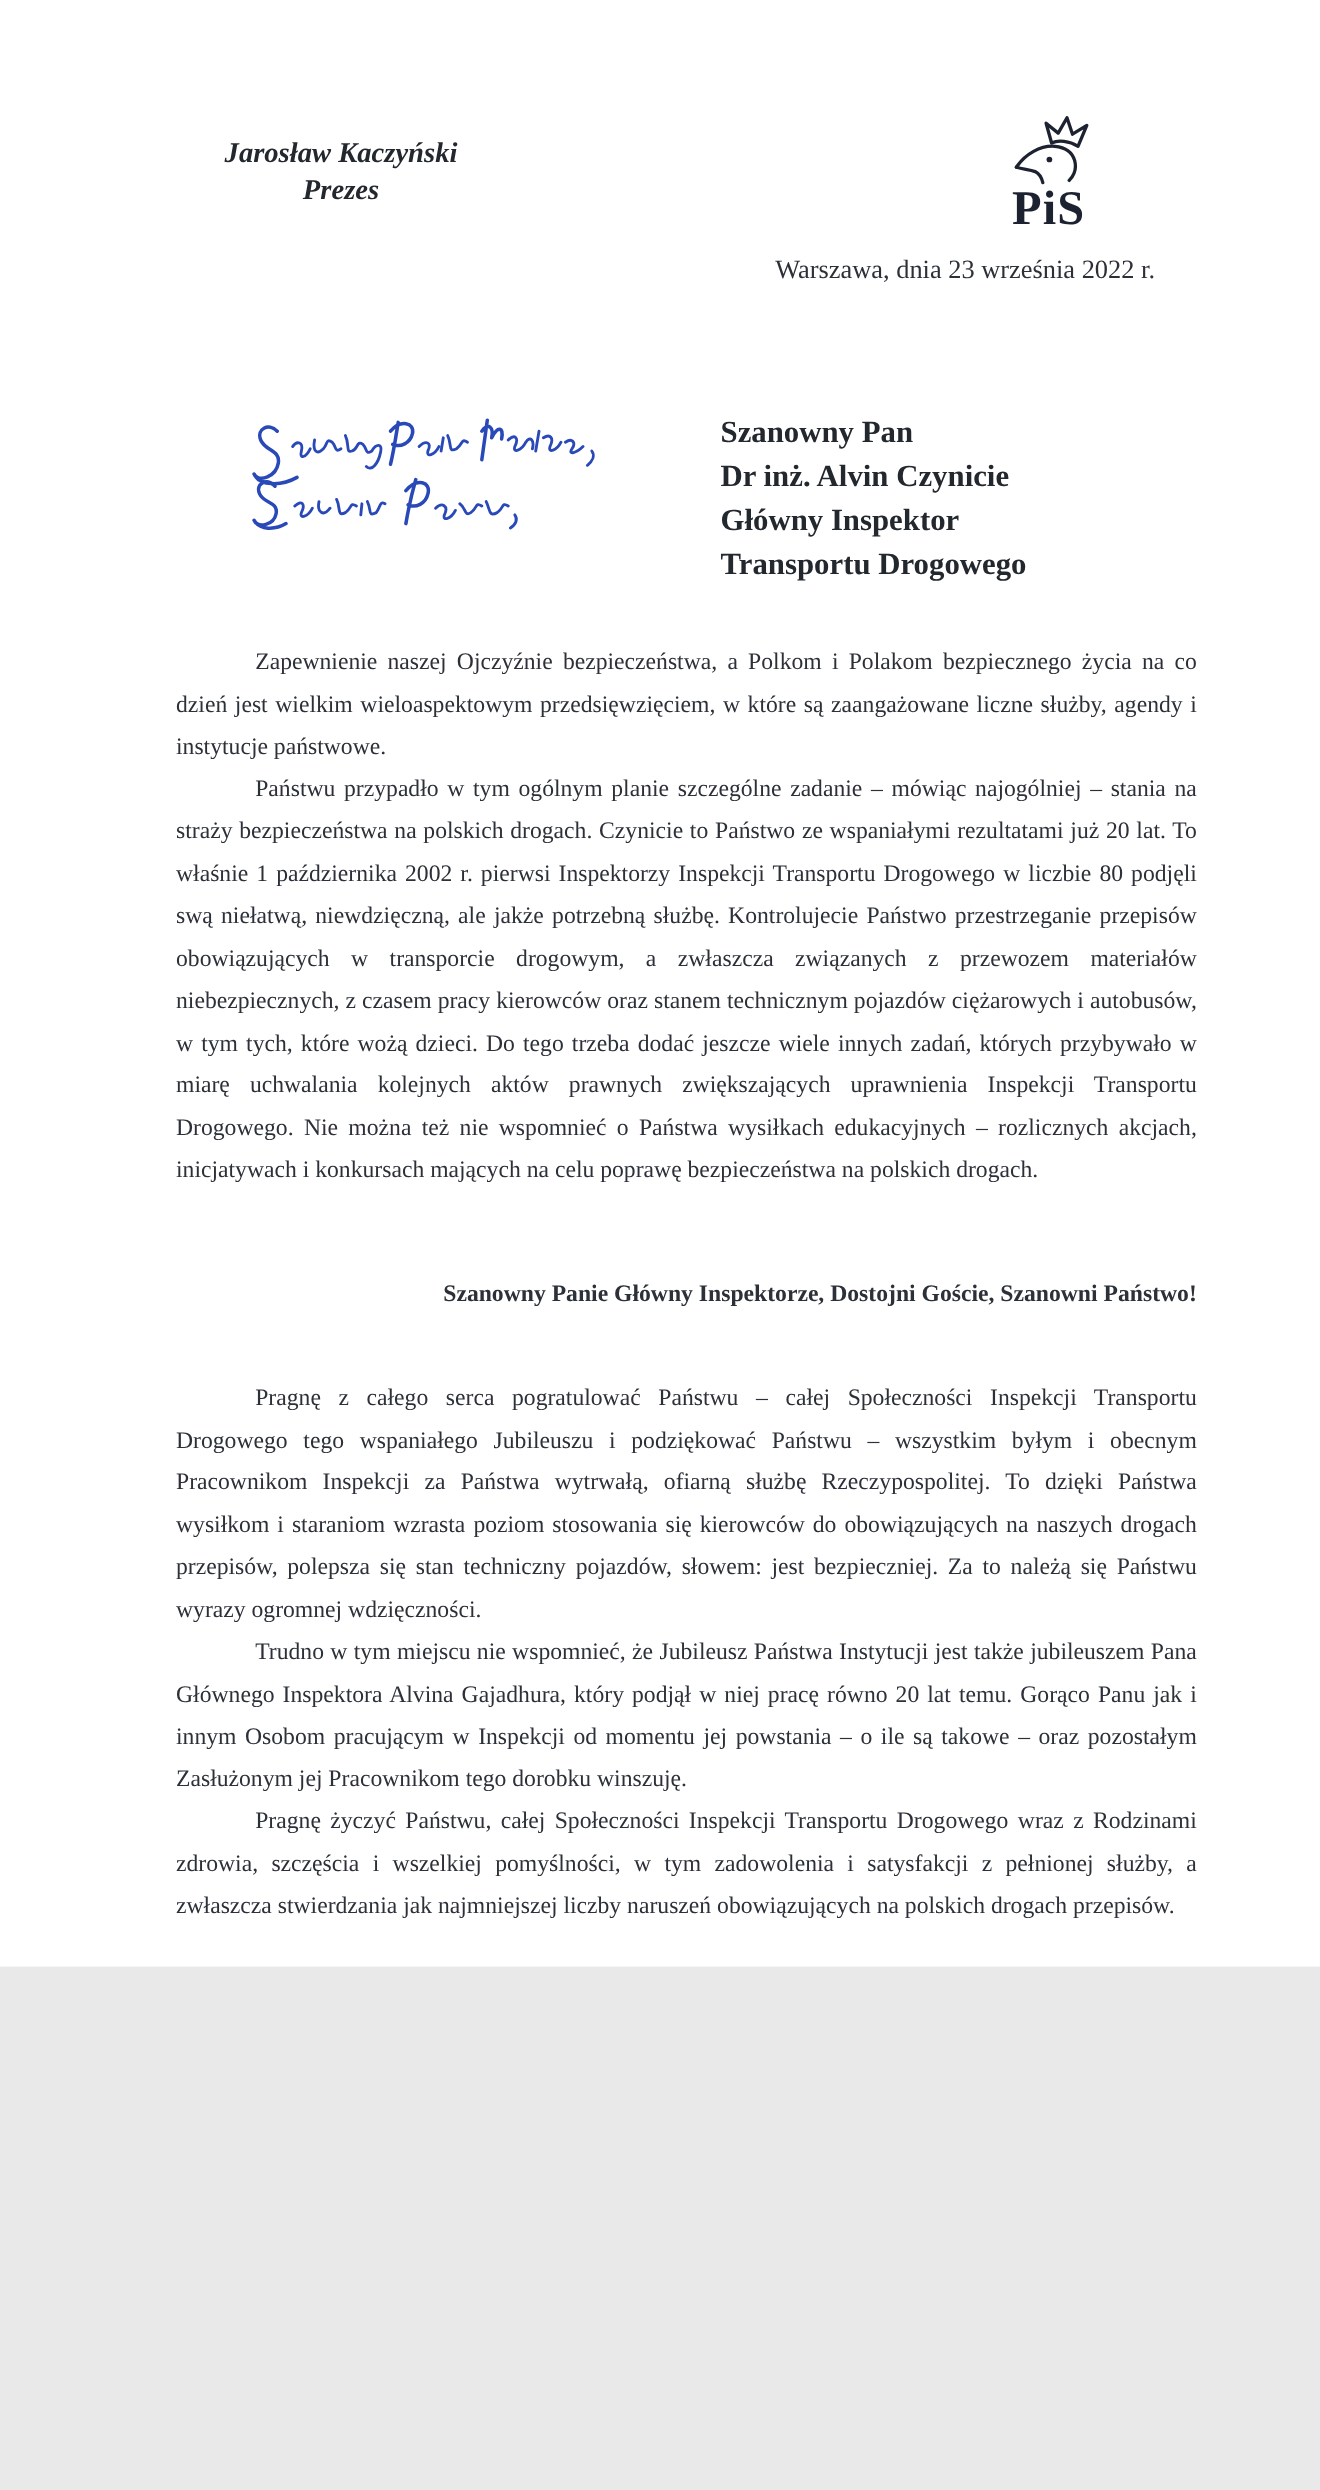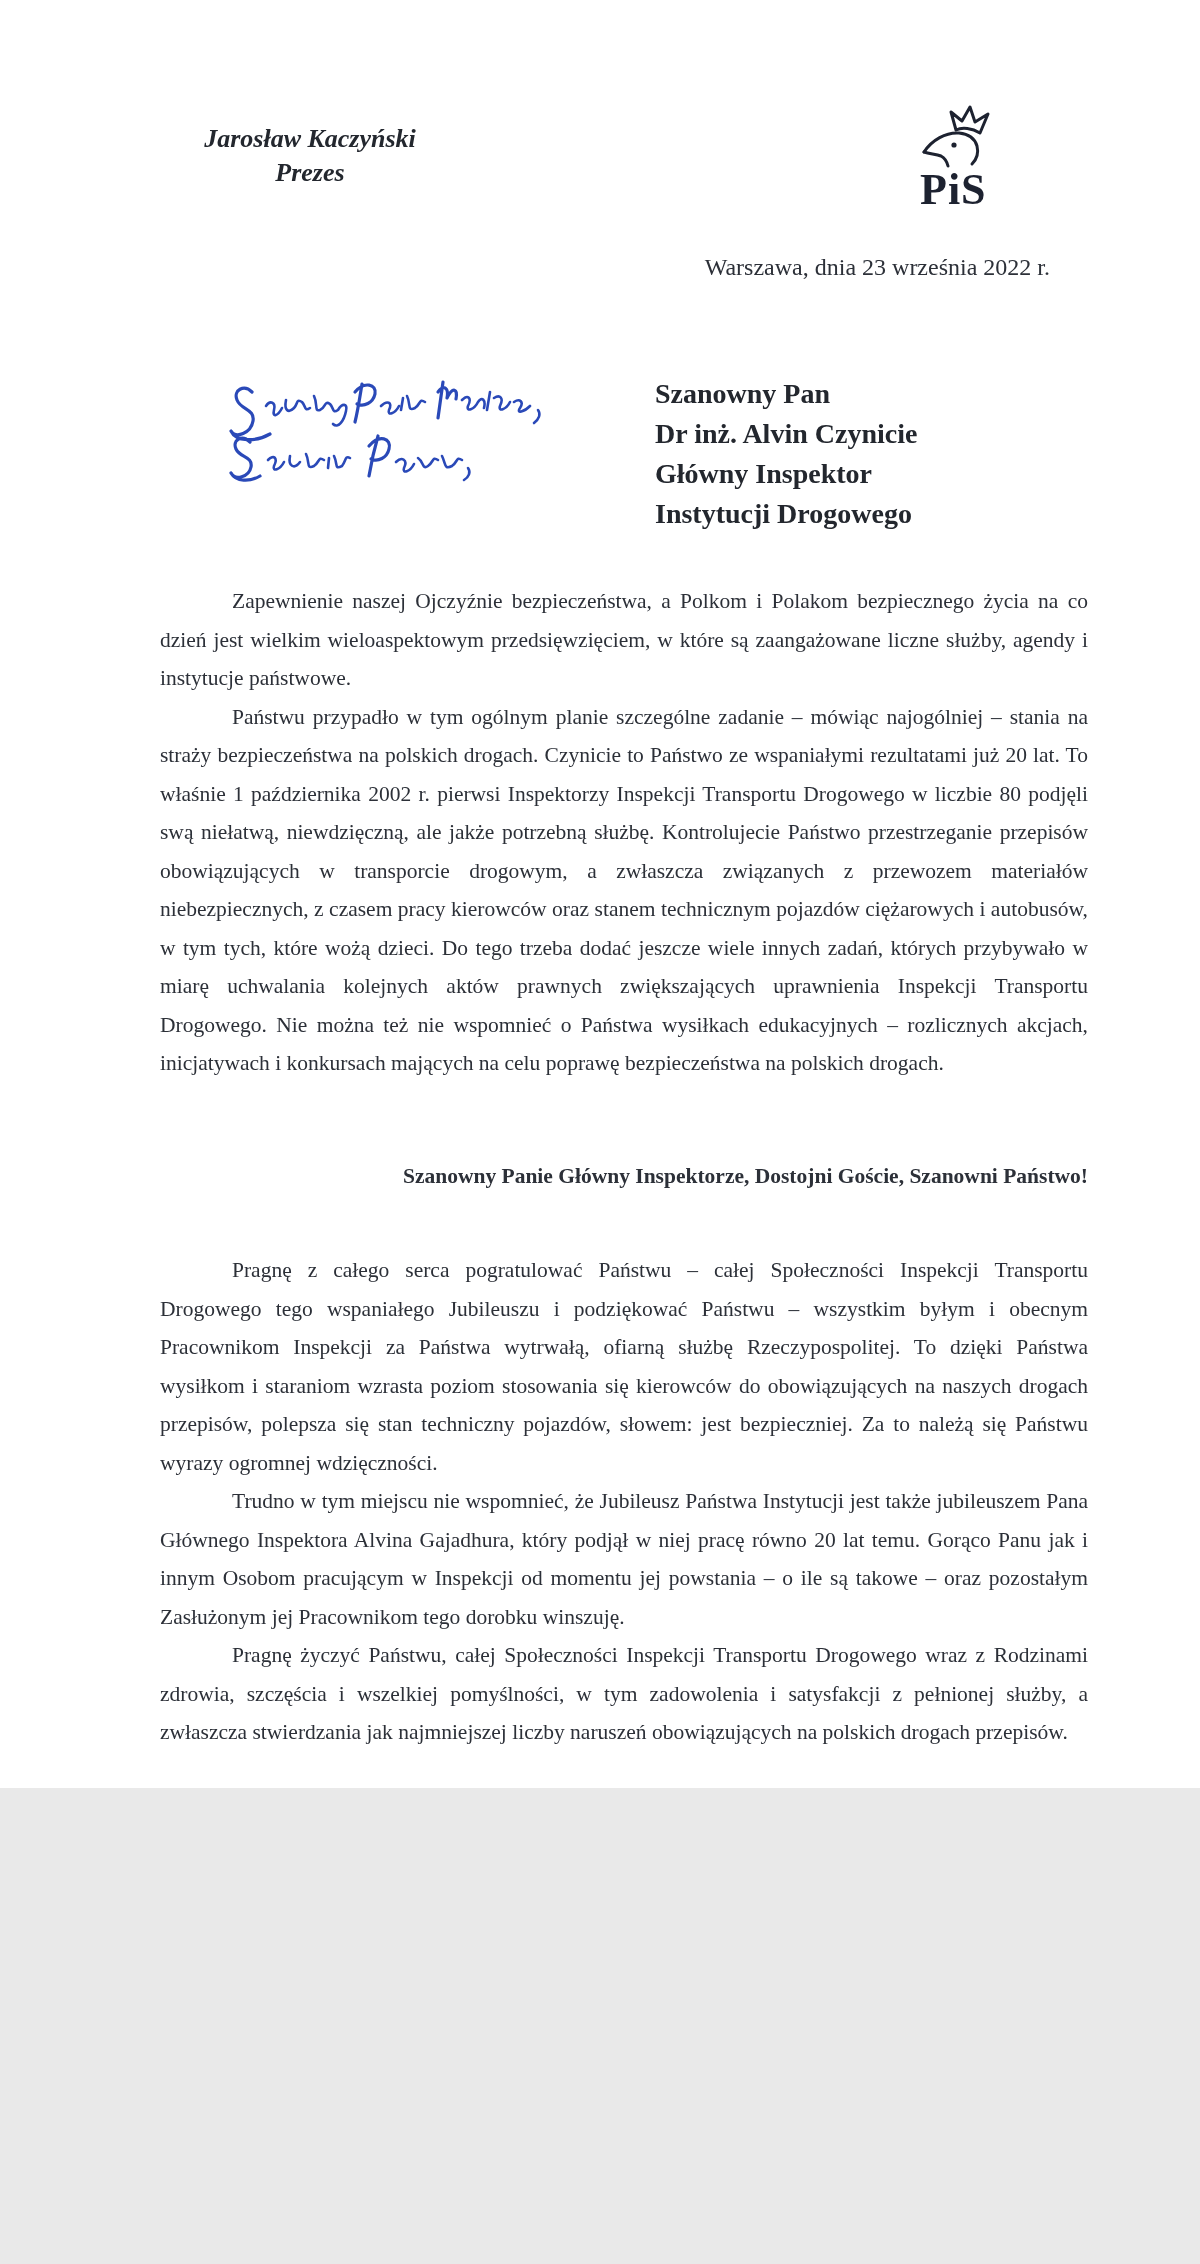--- a/index.html
+++ b/index.html
@@ -17,21 +17,21 @@
   .letterhead{position:absolute;top:118px;left:0;width:100%;height:100px;}
   .sender{
     position:absolute;left:160px;top:4px;width:300px;
     text-align:center;font-style:italic;font-weight:600;
     font-size:26px;line-height:34px;color:#23272e;
   }
   .pis-logo{position:absolute;left:912px;top:-18px;width:100px;height:118px;color:#1d2230;}
   .pis-logo svg{display:block;width:100%;height:100%;}
   
   .dateline{
-    position:absolute;top:254px;right:150px;
+    position:absolute;top:233px;right:150px;
     font-size:24px;color:#2c3038;
   }
   
   .address-row{position:absolute;top:370px;left:0;width:100%;height:170px;}
   .hand-greeting{position:absolute;left:228px;top:6px;width:350px;height:120px;}
   .addressee{
     position:absolute;left:655px;top:4px;
     font-weight:bold;font-size:28px;line-height:40px;color:#23272e;
   }
   
@@ -106,21 +106,21 @@
         <path class="ink" d="M150,60 C146,74 143,88 141,100 M141,70 C151,58 164,62 161,73 C159,82 150,86 143,83"></path>
         <path class="ink-thin" d="M168,86 C174,80 180,84 176,92 C174,98 182,96 186,88 M190,82 C196,86 194,94 200,90 C206,86 204,80 210,84 M214,80 C218,88 216,94 224,90 C230,86 228,80 234,84"></path>
         <path class="ink-thin" d="M240,92 C243,96 241,101 236,104"></path>
       </svg>
     </div>
 
     <div class="addressee">
       <div>Szanowny Pan</div>
       <div>Dr inż. Alvin Czynicie</div>
       <div>Główny Inspektor</div>
-      <div>Instytucji Drogowego</div>
+      <div>Transportu Drogowego</div>
     </div>
   </div>
 
   <main class="letter-body">
     <p>Zapewnienie naszej Ojczyźnie bezpieczeństwa, a Polkom i Polakom bezpiecznego życia na co dzień jest wielkim wieloaspektowym przedsięwzięciem, w które są zaangażowane liczne służby, agendy i instytucje państwowe.</p>
     <p>Państwu przypadło w tym ogólnym planie szczególne zadanie – mówiąc najogólniej – stania na straży bezpieczeństwa na polskich drogach. Czynicie to Państwo ze wspaniałymi rezultatami już 20 lat. To właśnie 1 października 2002 r. pierwsi Inspektorzy Inspekcji Transportu Drogowego w liczbie 80 podjęli swą niełatwą, niewdzięczną, ale jakże potrzebną służbę. Kontrolujecie Państwo przestrzeganie przepisów obowiązujących w transporcie drogowym, a zwłaszcza związanych z przewozem materiałów niebezpiecznych, z czasem pracy kierowców oraz stanem technicznym pojazdów ciężarowych i autobusów, w tym tych, które wożą dzieci. Do tego trzeba dodać jeszcze wiele innych zadań, których przybywało w miarę uchwalania kolejnych aktów prawnych zwiększających uprawnienia Inspekcji Transportu Drogowego. Nie można też nie wspomnieć o Państwa wysiłkach edukacyjnych – rozlicznych akcjach, inicjatywach i konkursach mających na celu poprawę bezpieczeństwa na polskich drogach.</p>
     <p class="salutation">Szanowny Panie Główny Inspektorze, Dostojni Goście, Szanowni Państwo!</p>
     <p>Pragnę z całego serca pogratulować Państwu – całej Społeczności Inspekcji Transportu Drogowego tego wspaniałego Jubileuszu i podziękować Państwu – wszystkim byłym i obecnym Pracownikom Inspekcji za Państwa wytrwałą, ofiarną służbę Rzeczypospolitej. To dzięki Państwa wysiłkom i staraniom wzrasta poziom stosowania się kierowców do obowiązujących na naszych drogach przepisów, polepsza się stan techniczny pojazdów, słowem: jest bezpieczniej. Za to należą się Państwu wyrazy ogromnej wdzięczności.</p>
     <p>Trudno w tym miejscu nie wspomnieć, że Jubileusz Państwa Instytucji jest także jubileuszem Pana Głównego Inspektora Alvina Gajadhura, który podjął w niej pracę równo 20 lat temu. Gorąco Panu jak i innym Osobom pracującym w Inspekcji od momentu jej powstania – o ile są takowe – oraz pozostałym Zasłużonym jej Pracownikom tego dorobku winszuję.</p>
     <p>Pragnę życzyć Państwu, całej Społeczności Inspekcji Transportu Drogowego wraz z Rodzinami zdrowia, szczęścia i wszelkiej pomyślności, w tym zadowolenia i satysfakcji z pełnionej służby, a zwłaszcza stwierdzania jak najmniejszej liczby naruszeń obowiązujących na polskich drogach przepisów.</p>

